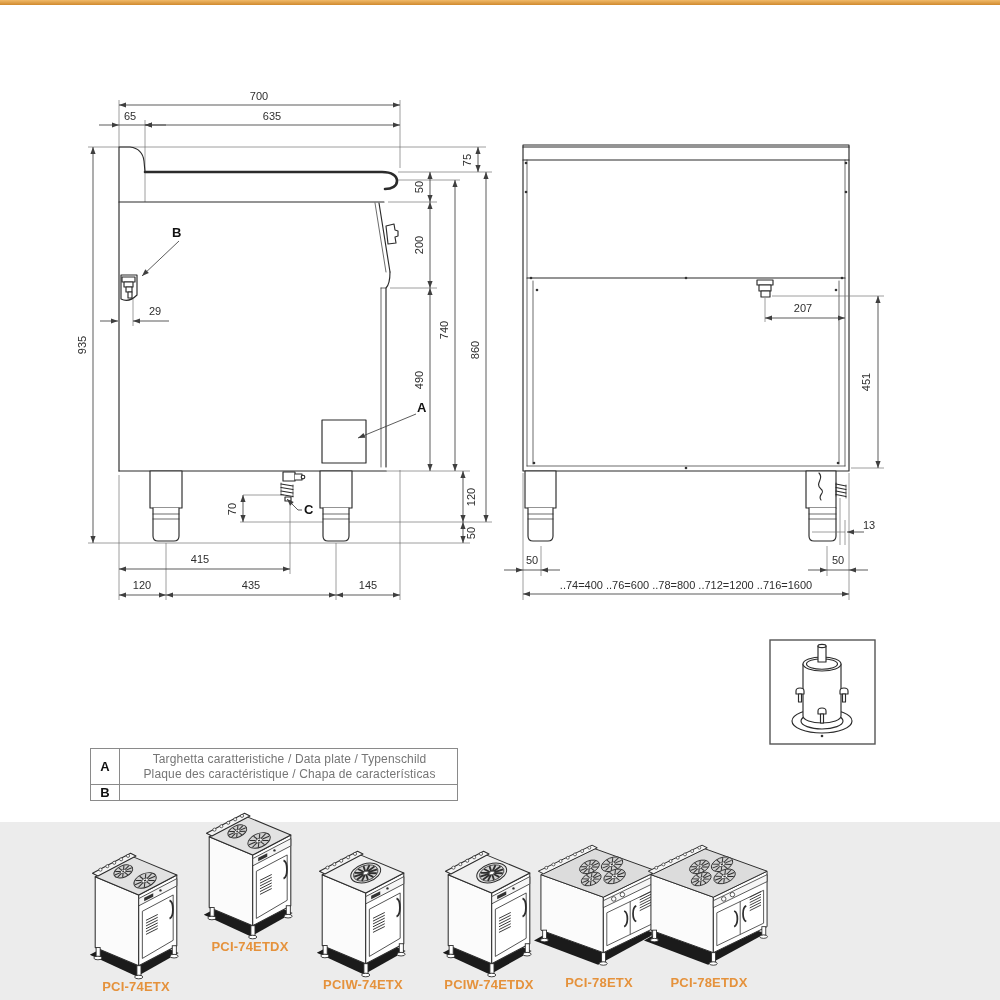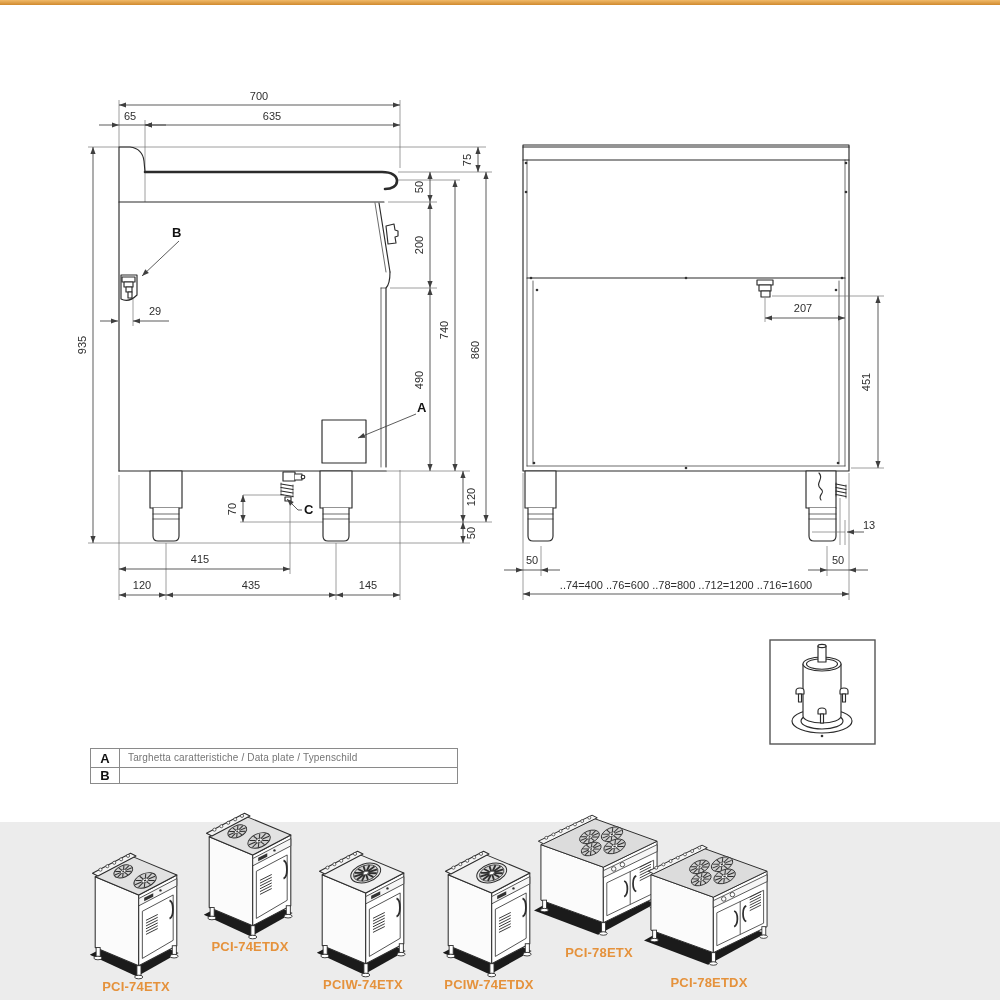--- a/index.html
+++ b/index.html
@@ -17,22 +17,22 @@
   .dt{font-size:11px;fill:#2e2e2e;}
   .co{font-size:13px;font-weight:bold;fill:#111;}
   .scr{fill:#333;}
   
   #legend{position:absolute;left:90px;top:748px;width:366px;border:1.4px solid #8a8a8a;
     background:#fff;}
   .lrow{display:flex;}
   .lrow + .lrow{border-top:1.2px solid #8a8a8a;}
   .lkey{width:28px;border-right:1.2px solid #8a8a8a;display:flex;align-items:center;
     justify-content:center;font-weight:bold;font-size:13px;color:#111;}
-  .ltxt{flex:1;padding:3px 6px 3px 8px;font-size:10px;line-height:1.22;color:#757575;
-    letter-spacing:.15px;}
+  .ltxt{flex:1;padding:3px 6px 3px 8px;font-size:12px;line-height:1.22;color:#757575;
+    letter-spacing:.15px;text-align:center;}
   
   #strip{position:absolute;left:0;top:822px;width:1000px;height:178px;background:#ececec;}
   .product{position:absolute;}
   .pimg svg{display:block;}
   .plabel{font-size:13px;font-weight:bold;color:#e5923c;text-align:center;
     letter-spacing:.2px;white-space:nowrap;}
   .product.n .plabel{margin-top:-3px;}
   .product.w .plabel{margin-top:5px;}
 </style>
 </head>
@@ -295,20 +295,21 @@
         <circle class="scr" cx="822" cy="736" r="1.3"></circle>
       </g>
     </g>
   </svg>
 
   <div id="legend">
     <div class="lrow">
       <div class="lkey">A</div>
       <div class="ltxt">
         <div>Targhetta caratteristiche / Data plate / Typenschild</div>
+        <div>Plaque des caractéristique / Chapa de características</div>
       </div>
     </div>
     <div class="lrow">
       <div class="lkey">B</div>
       <div class="ltxt">
       </div>
     </div>
   </div>
 
   <div id="strip"></div>
@@ -536,21 +537,21 @@
           <rect x="11" y="112" width="4.5" height="10" fill="#fff" stroke="#2e2e2e" stroke-width="1"></rect>
           <ellipse cx="13" cy="123.5" rx="4.5" ry="2" fill="#fff" stroke="#2e2e2e" stroke-width="1"></ellipse>
           <rect x="56" y="132" width="4.5" height="11" fill="#fff" stroke="#2e2e2e" stroke-width="1"></rect>
           <ellipse cx="58" cy="144.5" rx="4.5" ry="2" fill="#fff" stroke="#2e2e2e" stroke-width="1"></ellipse>
           <rect x="95" y="110" width="4.5" height="10" fill="#fff" stroke="#2e2e2e" stroke-width="1"></rect>
           <ellipse cx="97" cy="121.5" rx="4.5" ry="2" fill="#fff" stroke="#2e2e2e" stroke-width="1"></ellipse>
         </svg>
       </div>
     <div class="plabel">PCIW-74ETDX</div>
   </div>
-  <div class="product w" style="left:534px;top:810px;width:130px">
+  <div class="product w" style="left:534px;top:840px;width:130px">
     <div class="pimg">
         <svg width="130" height="130" viewBox="0 0 150 150">
           <polygon points="0,116 74,144 140,108 64,80" fill="#1b1b1b"></polygon>
           <polygon points="8,40 80,66 80,130 8,104" fill="#fbfbfb" stroke="#2e2e2e" stroke-width="1.15" stroke-linejoin="round"></polygon>
           <polygon points="80,66 142,36 142,100 80,130" fill="#ffffff" stroke="#2e2e2e" stroke-width="1.15" stroke-linejoin="round"></polygon>
           <polygon points="8,40 70,10 142,36 80,66" fill="#dcdcdc" stroke="#2e2e2e" stroke-width="1.15" stroke-linejoin="round"></polygon>
           <polygon points="5,36 67,6 73,9 11,39" fill="#f4f4f4" stroke="#2e2e2e" stroke-width="1.15" stroke-linejoin="round"></polygon>
           <circle cx="14.142857142857142" cy="32.07142857142857" r="1.7" fill="#fff" stroke="#2e2e2e" stroke-width=".8"></circle>
           <circle cx="22.428571428571427" cy="28.214285714285715" r="1.7" fill="#fff" stroke="#2e2e2e" stroke-width=".8"></circle>
           <circle cx="30.714285714285715" cy="24.357142857142858" r="1.7" fill="#fff" stroke="#2e2e2e" stroke-width=".8"></circle>

